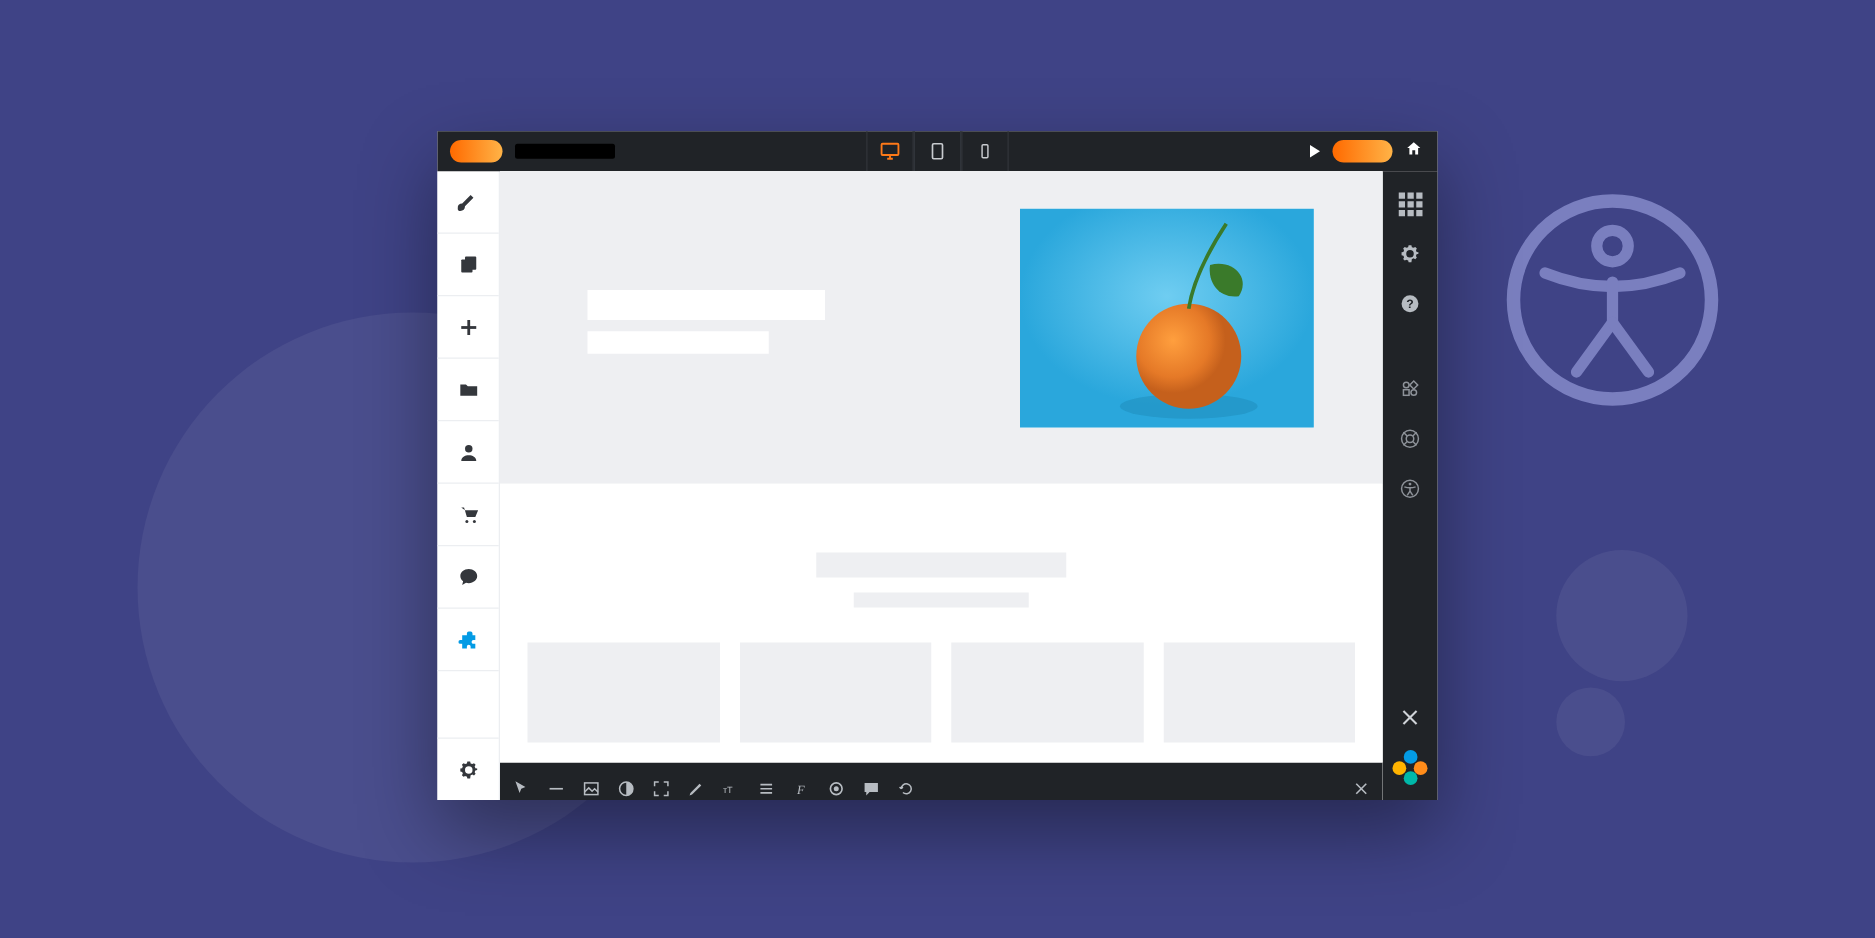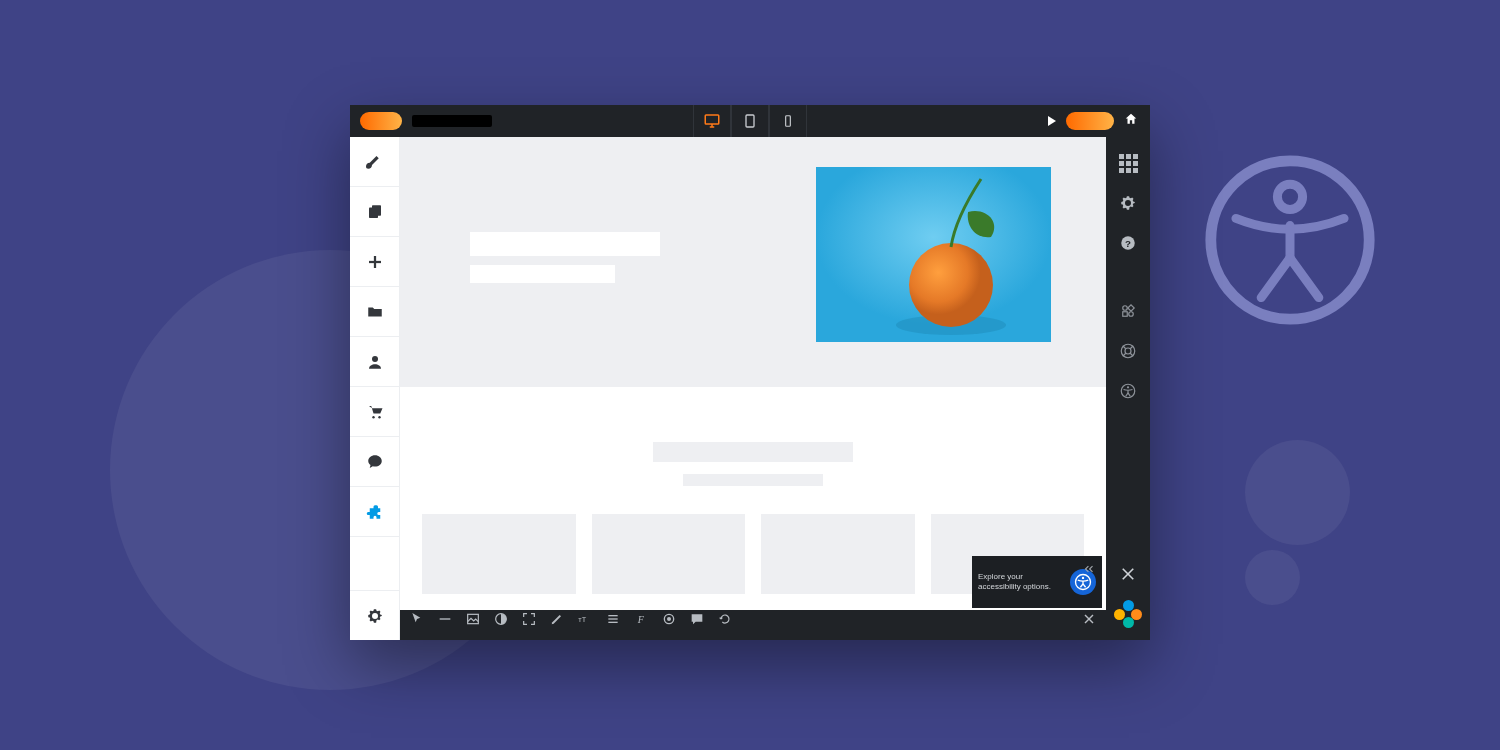--- a/index.html
+++ b/index.html
@@ -232,21 +232,21 @@
     display:flex; align-items:center; justify-content:center;
     flex-shrink:0;
   }
   .tip-badge svg { stroke:#fff; fill:none; width:18px; height:18px; stroke-width:1.8;}
 
   
   .bottom-bar {
     height:30px;
     background:#202327;
     display:flex;
-    align-items:flex-start;
+    align-items:flex-end;
     padding:0 8px;
     gap:10px;
     flex-shrink:0;
   }
   .bb-item { width:18px; height:18px; display:flex; align-items:center; justify-content:center; }
   .bb-item svg { fill:#b7bcc2; stroke:#b7bcc2; width:16px; height:16px; }
   .bb-close { margin-left:auto; }
   .bb-close svg { stroke:#b7bcc2; stroke-width:2; fill:none; }
 
   .grid9 {
@@ -398,39 +398,20 @@
         <div class="mid-title"></div>
         <div class="mid-sub"></div>
         <div class="card-row">
           <div class="card"></div>
           <div class="card"></div>
           <div class="card"></div>
           <div class="card"></div>
         </div>
       </div>
 
-      <div class="accessibility-tip">
-        <div class="tip-text">Explore your accessibility options.</div>
-        <div class="chev">
-          <svg viewBox="0 0 24 12">
-              <polyline points="11,1 6,6 11,11"></polyline>
-              <polyline points="18,1 13,6 18,11"></polyline>
-            </svg>
-        </div>
-        <div class="tip-badge">
-          <svg viewBox="0 0 24 24">
-            <circle cx="12" cy="12" r="10"></circle>
-            <circle cx="12" cy="6.5" r="1.6" fill="#fff" stroke="none"></circle>
-            <path d="M5 9.5 Q12 12 19 9.5"></path>
-            <line x1="12" y1="10.5" x2="12" y2="14.5"></line>
-            <line x1="12" y1="14.5" x2="8.5" y2="19"></line>
-            <line x1="12" y1="14.5" x2="15.5" y2="19"></line>
-          </svg>
-        </div>
-      </div>
 
       <div class="bottom-bar">
         <div class="bb-item">
             <svg viewBox="0 0 24 24">
               <path d="M5 3l5 14 2-5 5-2z" fill="#b7bcc2" stroke="none"></path>
             </svg>
           </div>
         <div class="bb-item">
             <svg viewBox="0 0 24 24">
               <rect x="4" y="11" width="16" height="2" stroke="none"></rect>

